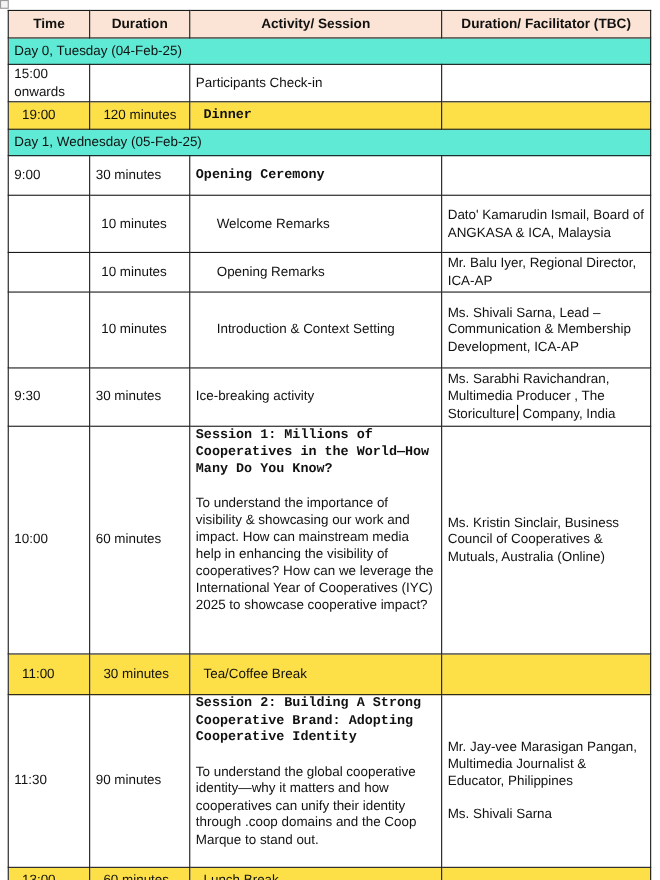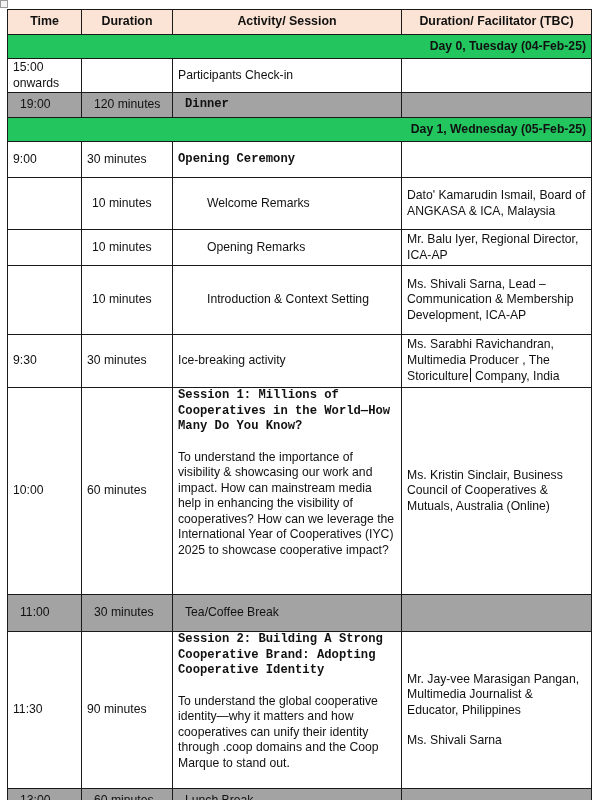--- a/index.html
+++ b/index.html
@@ -4,24 +4,24 @@
 <style>
   html, body { margin:0; padding:0; background:#ffffff; }
   body { width:600px; height:800px; position:relative; overflow:hidden;
          font-family:"Liberation Sans", sans-serif; color:#111; }
   .handle { position:absolute; left:0; top:0; width:6px; height:6px;
             border:1px solid #9a9a9a; background:#f4f4f4; }
   table { position:absolute; left:7px; top:9px; width:584px;
           border-collapse:collapse; table-layout:fixed; font-size:12.2px; line-height:15.5px; }
   td, th { border:1.5px solid #1a1a1a; padding:0 5px; vertical-align:middle; }
   th { background:#FBE4D5; font-weight:bold; text-align:center; height:24px; font-size:12.4px;margin-left:28px; }
-  tr.day td { background:#22c55e; text-align:right; font-weight:bold; height:23px; }
-  tr.brk td { background:#a3a3a3;padding-left:12px; }
+  tr.day td { background:#5eead4; text-align:left; font-weight:normal; height:23px; }
+  tr.brk td { background:#fde047;padding-left:12px; }
   .bold { font-weight:bold;font-family:Liberation Mono, monospace; }
-  .ind { padding-left:34px; }
+  .ind { padding-left:24px; }
   .dur-ind { padding-left:10px; }
   .cursor { display:inline-block; width:1px; height:14px; background:#000; vertical-align:-2px; margin:0 1px; }
   .gap { height:15px; }
 </style>
 </head>
 <body>
 
 <div class="handle"></div>
 
 <table>

